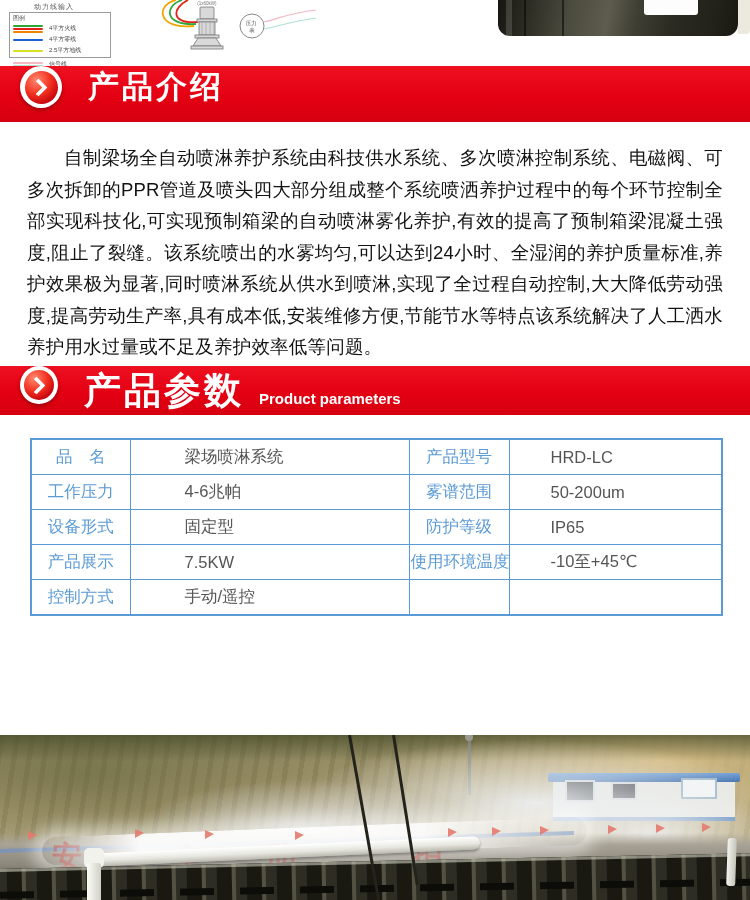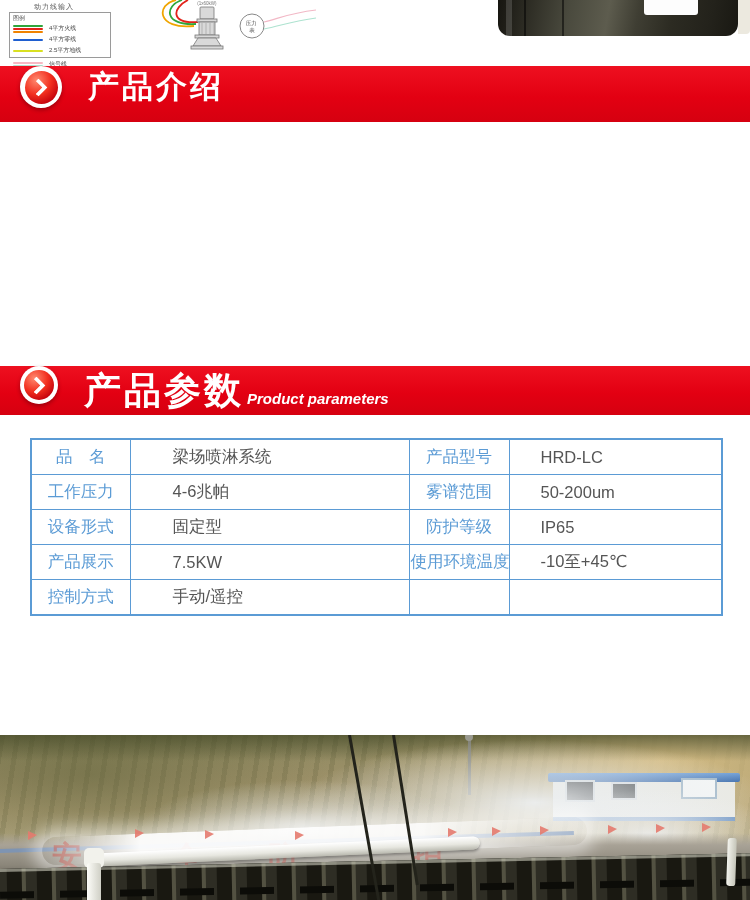--- a/index.html
+++ b/index.html
@@ -36,37 +36,37 @@
   .b-title{color:#fff;font-weight:bold;letter-spacing:3px;white-space:nowrap;}
   .b-sub{color:#fff;font-weight:bold;white-space:nowrap;align-self:flex-end;}
   .banner.lg{top:66px;height:56px;}
   .banner.lg .icon-wrap{width:42px;height:42px;margin-left:20px;}
   .banner.lg .ball{width:33px;height:33px;}
   .banner.lg .b-title{font-size:31px;margin-left:26px;}
   .banner.lg .b-sub{font-size:15.5px;margin-left:16px;margin-bottom:9px;}
   .banner.sm .icon-wrap{width:38px;height:38px;margin-left:20px;}
   .banner.sm .ball{width:30px;height:30px;}
   .banner.sm .b-title{font-size:37px;margin-left:26px;}
-  .banner.sm .b-sub{font-size:15px;margin-left:3px;margin-bottom:8px;font-style:italic;}
+  .banner.sm .b-sub{font-size:15px;margin-left:15px;margin-bottom:8px;}
   #banner-params{top:366px;height:49px;}
   #banner-display{top:664px;height:45px;}
 
   
   .intro-text{position:absolute;top:122px;left:0;width:750px;box-sizing:border-box;
               padding:20px 27px 0 27px;font-size:18.5px;line-height:31.5px;color:#121212;
               text-align:justify;text-indent:2em;letter-spacing:.2px;}
 
   
   table.params{position:absolute;top:438px;left:30px;width:691px;border-collapse:collapse;
                table-layout:fixed;border:2px solid #5b9bd5;}
   table.params td{border:1px solid #5b9bd5;height:32px;font-size:16.5px;overflow:hidden;white-space:nowrap;}
   td.lbl{color:#5b9bd5;text-align:center;}
   td.val{color:#555;text-align:left;}
-  td.v1{padding-left:42px;}
-  td.v2{padding-left:31px;}
+  td.v1{padding-left:54px;}
+  td.v2{padding-left:41px;}
 
   
   .photo{position:absolute;top:735px;left:0;width:750px;height:165px;overflow:hidden;background:#a79c78;}
   .hill{position:absolute;inset:0;height:140px;
     background:
       radial-gradient(ellipse 420px 160px at 88% 18%, rgba(216,191,134,.95), rgba(216,191,134,0) 70%),
       radial-gradient(ellipse 320px 130px at 12% 28%, rgba(96,98,58,.55), rgba(96,98,58,0) 75%),
       repeating-linear-gradient(99deg, rgba(70,72,38,.16) 0 5px, rgba(0,0,0,0) 5px 15px),
       linear-gradient(180deg,#8c885f 0%,#9c9068 30%,#ab9d74 55%,#b5ab86 80%,#b9b196 100%);}
   .ridge{position:absolute;left:0;top:0;width:100%;height:26px;
@@ -190,20 +190,21 @@
 
   <div class="banner lg" id="banner-intro">
     <div class="icon-wrap">
       <div class="ball">
         <span class="chev"></span>
       </div>
     </div>
     <div class="b-title">产品介绍</div>
   </div>
 
+  <div class="intro-text">自制梁场全自动喷淋养护系统由科技供水系统、多次喷淋控制系统、电磁阀、可多次拆卸的PPR管道及喷头四大部分组成整个系统喷洒养护过程中的每个环节控制全部实现科技化,可实现预制箱梁的自动喷淋雾化养护,有效的提高了预制箱梁混凝土强度,阻止了裂缝。该系统喷出的水雾均匀,可以达到24小时、全湿润的养护质量标准,养护效果极为显著,同时喷淋系统从供水到喷淋,实现了全过程自动控制,大大降低劳动强度,提高劳动生产率,具有成本低,安装维修方便,节能节水等特点该系统解决了人工洒水养护用水过量或不足及养护效率低等问题。</div>
 
   <div class="banner sm" id="banner-params">
     <div class="icon-wrap">
       <div class="ball">
         <span class="chev"></span>
       </div>
     </div>
     <div class="b-title">产品参数</div>
     <div class="b-sub">Product parameters</div>
   </div>

